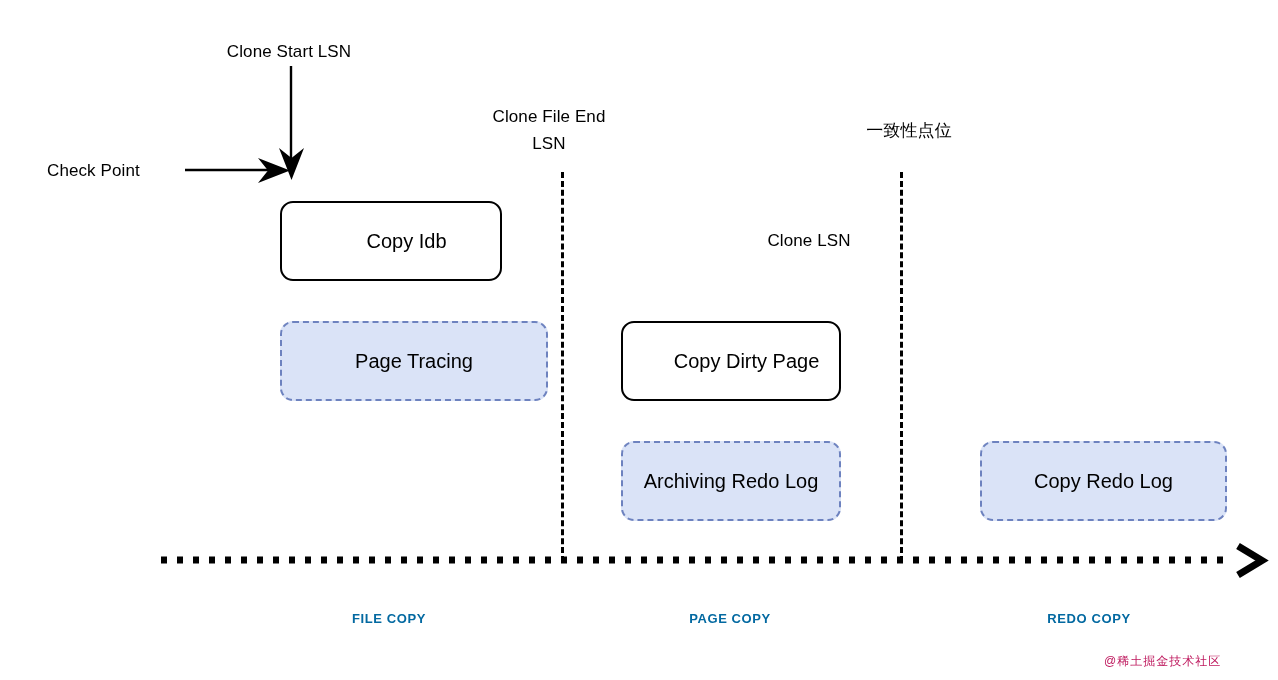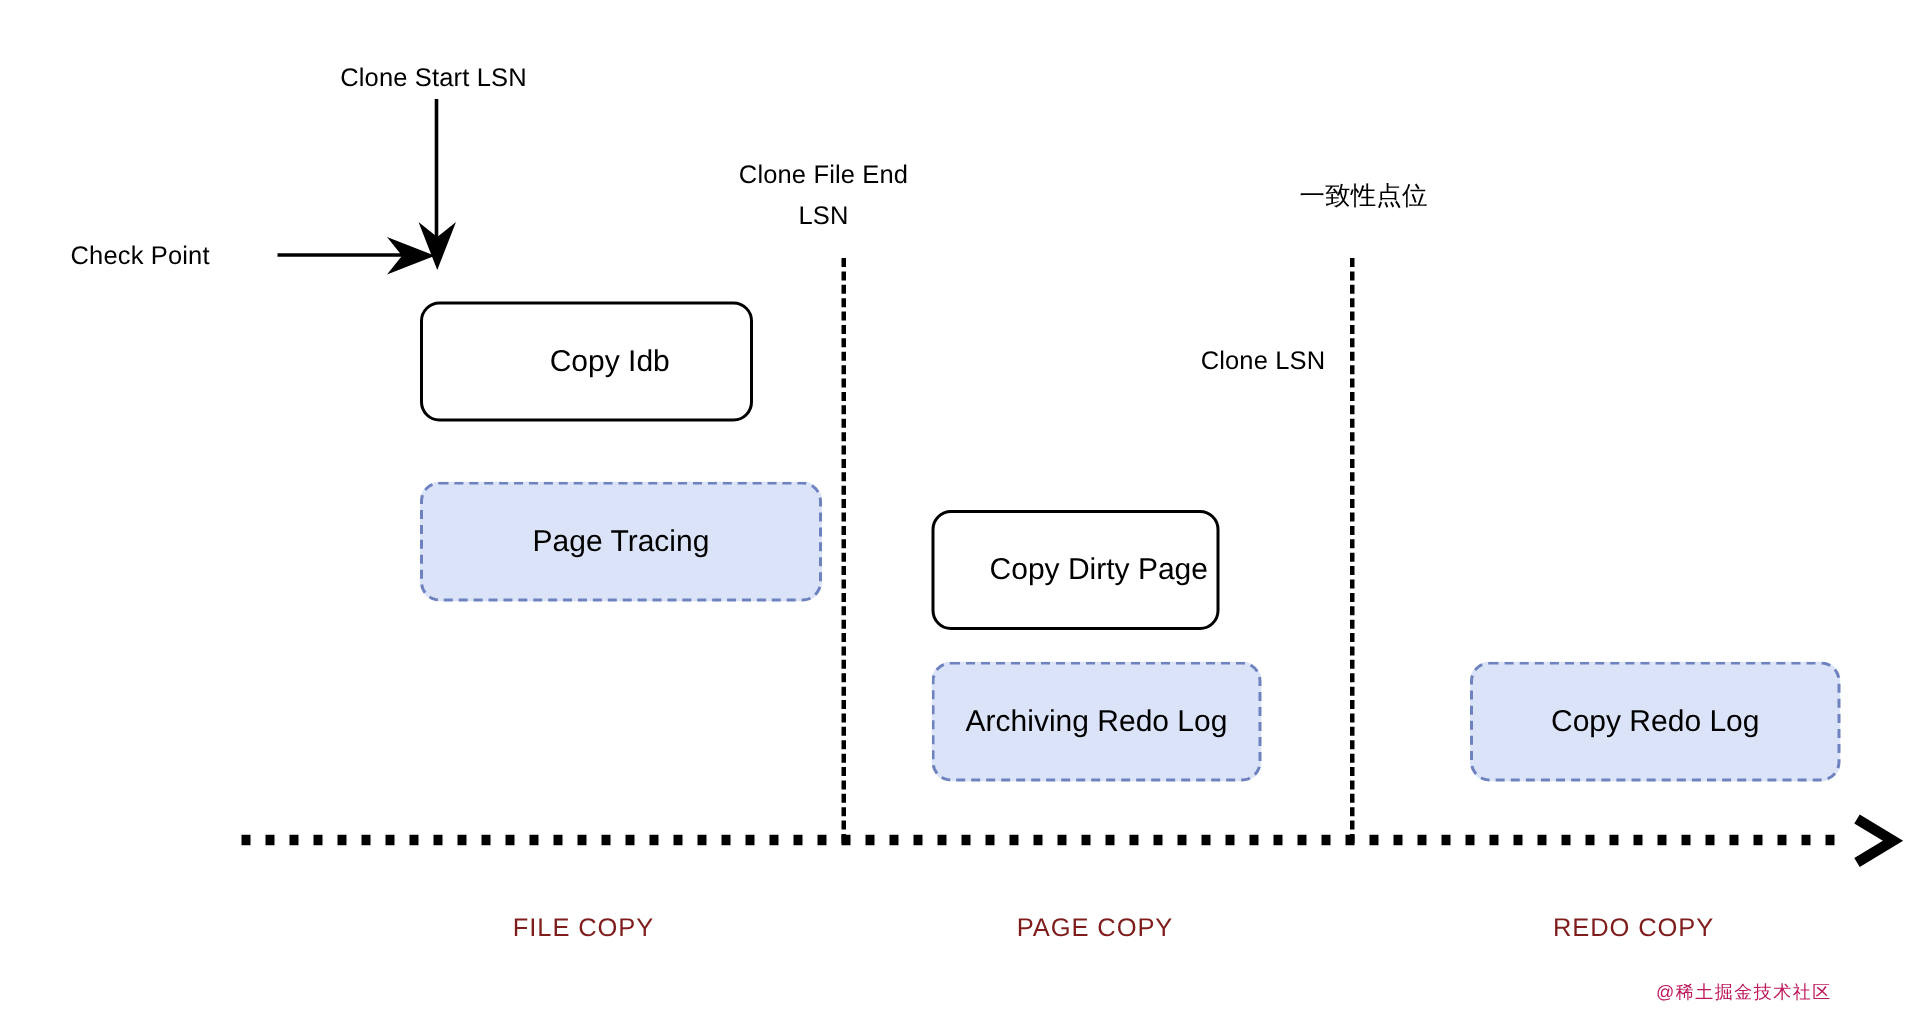--- a/index.html
+++ b/index.html
@@ -32,26 +32,27 @@
   .label.center {
     transform: translateX(-50%);
   }
   .label.left {
     transform: none;
   }
 
   
   .phase-caption {
     position: absolute;
-    font-size: 17px;
+    font-size: 13px;
     line-height: 24px;
     letter-spacing: 0.6px;
-    color: #7f1d1d;
+    color: #0369a1;
     transform: translateX(-50%);
     white-space: pre;
+    font-weight: bold;
   }
 
   
   .box {
     position: absolute;
     box-sizing: border-box;
     border-radius: 13px;
     display: flex;
     align-items: center;
     justify-content: center;
@@ -125,27 +126,27 @@
 
   <div class="label center" style="left:289px; top:38px;">Clone Start LSN</div>
 
   <div class="label left" style="left:47px; top:157px;">Check Point</div>
 
   <div class="label center" style="left:549px; top:103px;">Clone File End</div>
   <div class="label center" style="left:549px; top:130px;">LSN</div>
 
   <div class="label center" style="left:909px; top:117px;">一致性点位</div>
 
-  <div class="label center" style="left:809px; top:227px;margin-left:33px;">Clone LSN</div>
+  <div class="label center" style="left:809px; top:227px;">Clone LSN</div>
 
   <div class="box solid" style="left:280px; top:201px; width:222px; height:80px;">Copy Idb</div>
 
   <div class="box dashed" style="left:280px; top:321px; width:268px; height:80px;">Page Tracing</div>
 
-  <div class="box solid" style="left:621px; top:340px; width:192px; height:80px;">Copy Dirty Page</div>
+  <div class="box solid" style="left:621px; top:321px; width:220px; height:80px;">Copy Dirty Page</div>
 
   <div class="box dashed" style="left:621px; top:441px; width:220px; height:80px;">Archiving Redo Log</div>
 
   <div class="box dashed" style="left:980px; top:441px; width:247px; height:80px;">Copy Redo Log</div>
 
   <div class="phase-caption" style="left:389px; top:607px;">FILE COPY</div>
   <div class="phase-caption" style="left:730px; top:607px;">PAGE COPY</div>
   <div class="phase-caption" style="left:1089px; top:607px;">REDO COPY</div>
 
   <div class="watermark" style="left:1104px; top:650px;">@稀土掘金技术社区</div>

